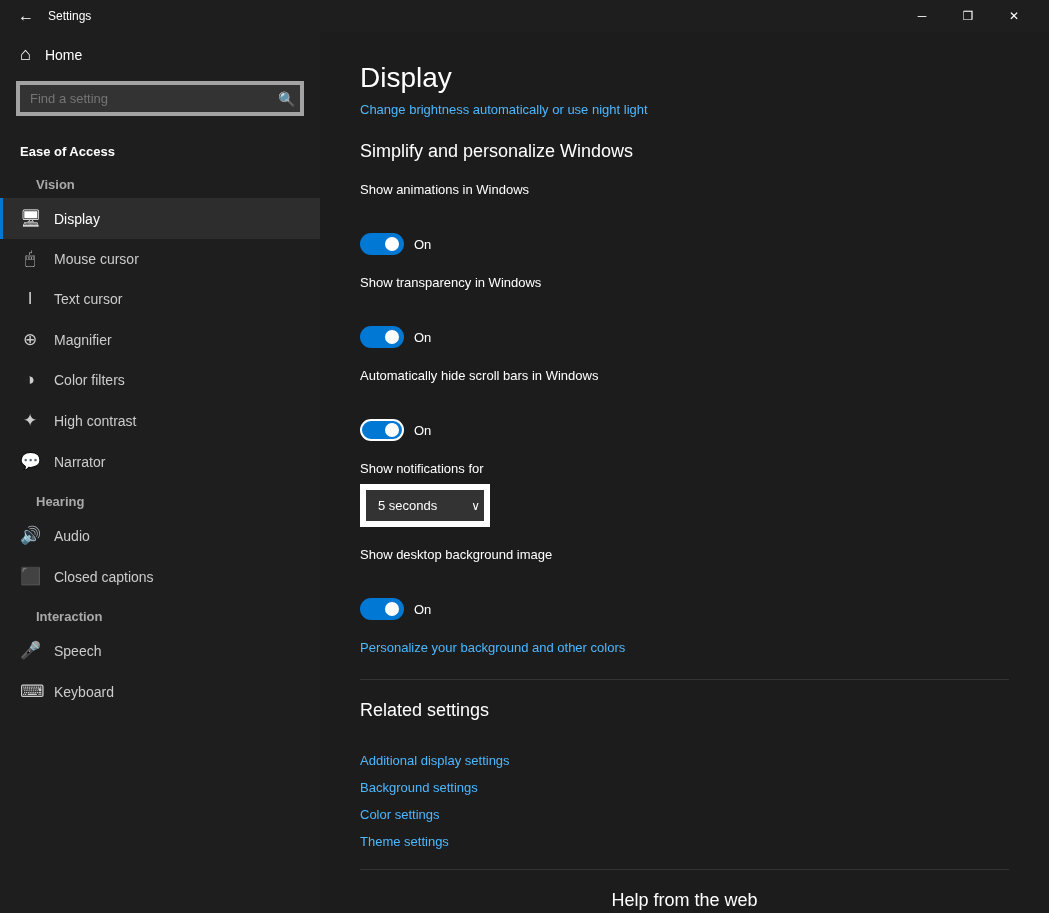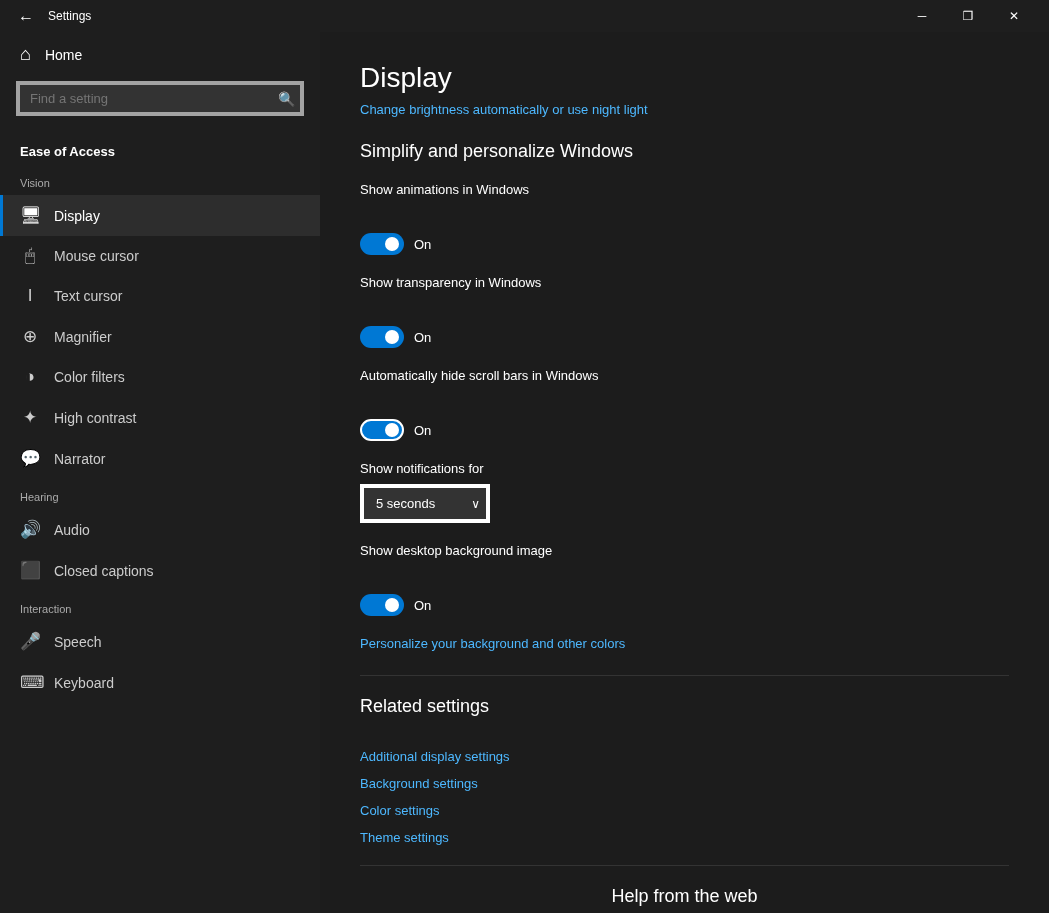--- a/index.html
+++ b/index.html
@@ -101,25 +101,25 @@
     .sidebar-search .search-icon {
       position: absolute;
       right: 8px;
       top: 50%;
       transform: translateY(-50%);
       color: #aaa;
       font-size: 14px;
     }
 
     .sidebar-section-label {
-      padding: 12px 20px 6px;
-      font-size: 11px;
+      padding: 12px 36px 6px;
+      font-size: 13px;
       color: #aaaaaa;
       text-transform: none;
-      font-weight: 400;
+      font-weight: 700;
     }
 
     .sidebar-category-label {
       padding: 16px 20px 6px;
       font-size: 13px;
       color: #ffffff;
       font-weight: 600;
     }
 
     .sidebar-item {
@@ -225,21 +225,21 @@
       color: #ffffff;
     }
 
     
     .dropdown-container {
       position: relative;
       display: inline-flex;
     }
     .dropdown {
       background: #333;
-      border: 4px solid #ffffff;
+      border: 6px solid #ffffff;
       color: #ffffff;
       padding: 8px 36px 8px 12px;
       font-size: 13px;
       cursor: pointer;
       min-width: 130px;
       appearance: none;
       outline: none;
     }
     .dropdown-arrow {
       position: absolute;

